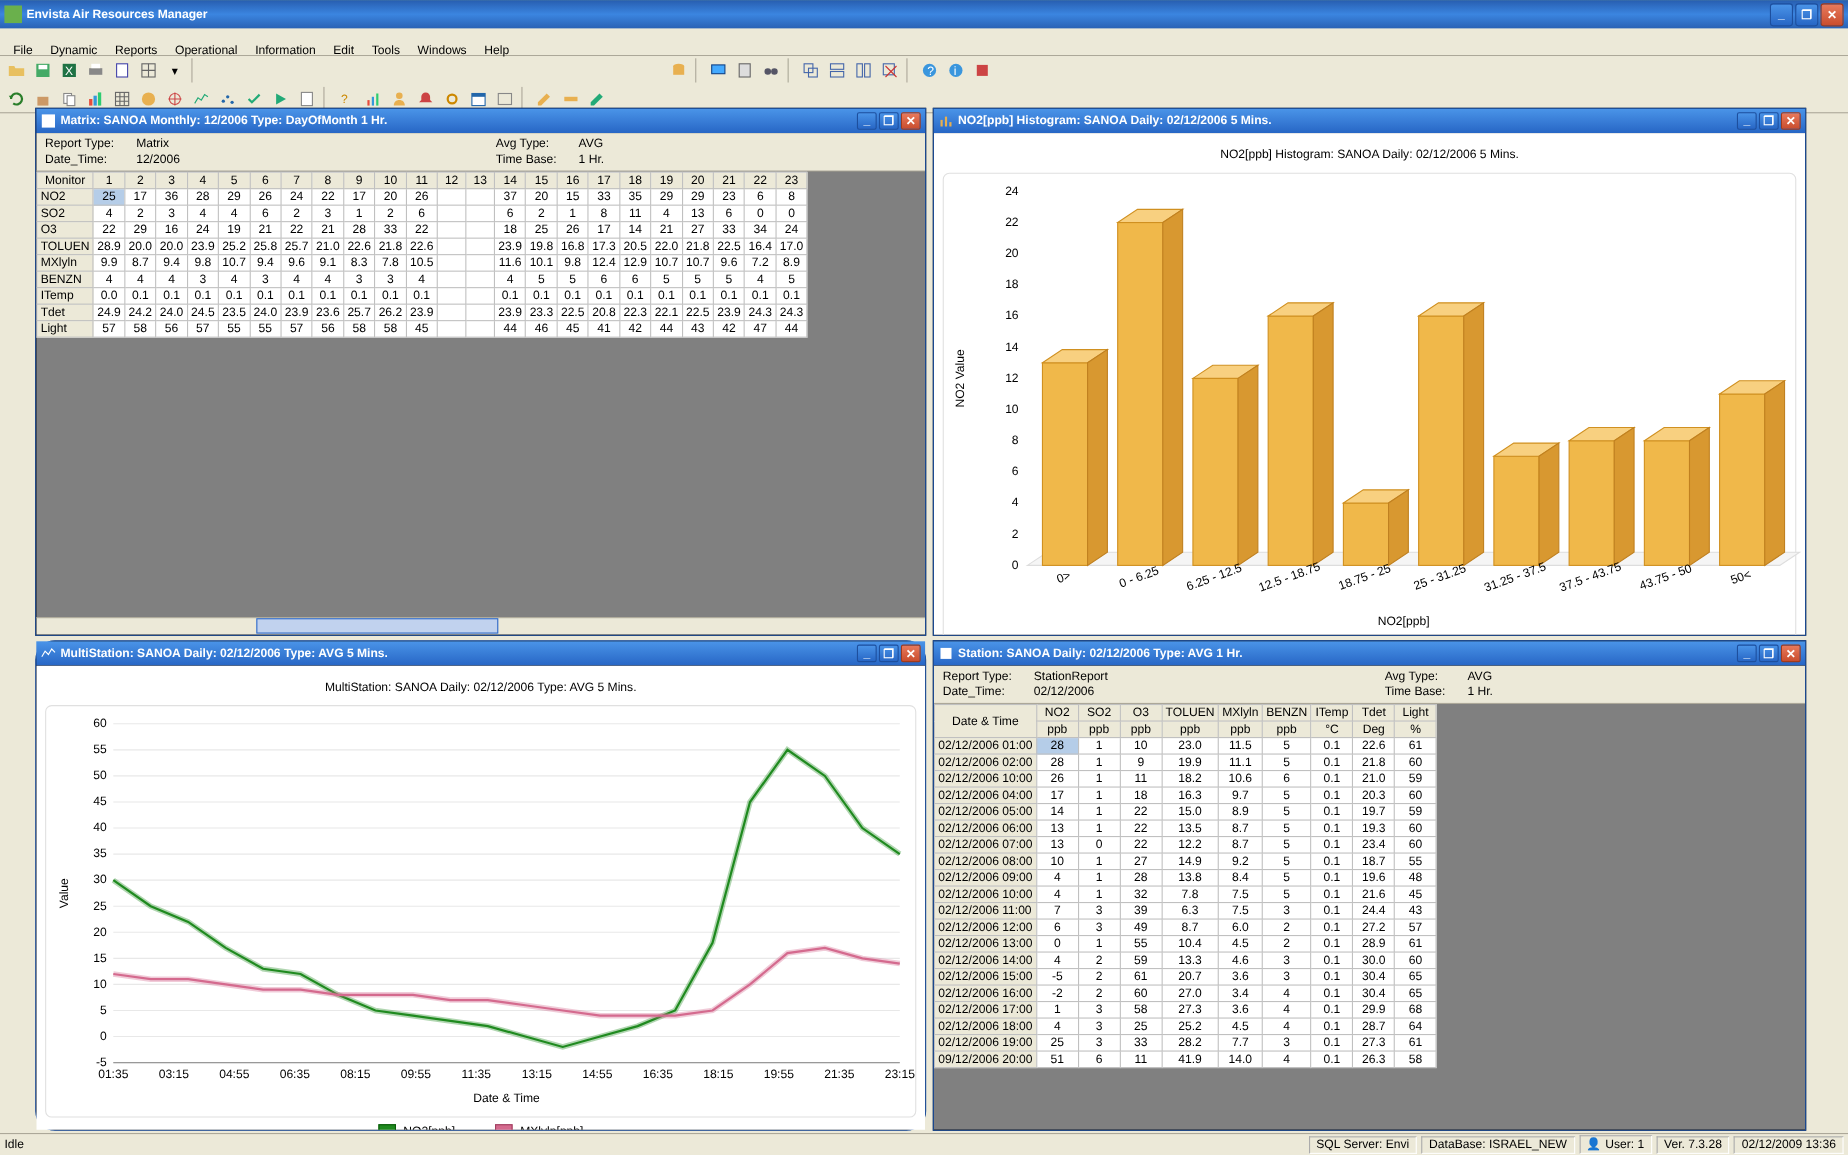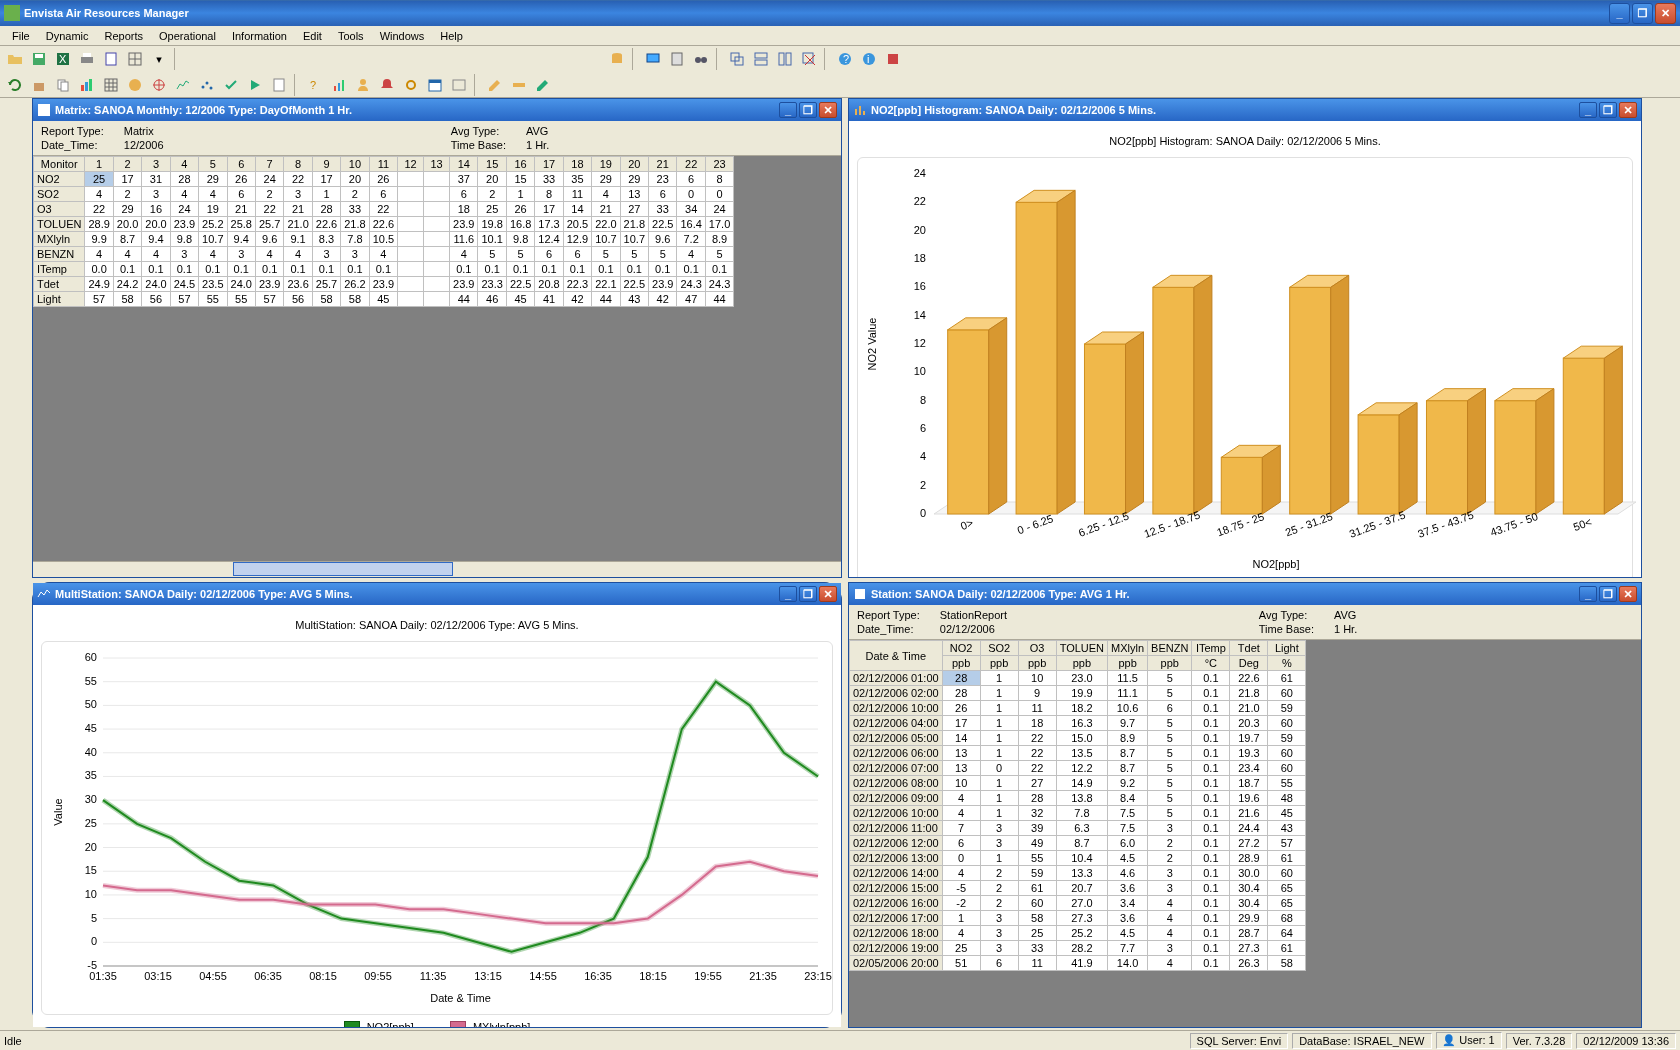--- a/index.html
+++ b/index.html
@@ -3,21 +3,21 @@
 <meta charset="utf-8">
 <style>
 * { margin:0; padding:0; box-sizing:border-box; font-family:Tahoma,Arial,sans-serif; font-size:11px; }
 body { background:#ece9d8; width:1680px; height:1050px; overflow:hidden; }
 .titlebar { background:linear-gradient(to bottom,#3b6ea5 0%,#2961b4 5%,#3b85e0 50%,#2961b4 100%); height:26px; display:flex; align-items:center; padding:12px 4px; color:#fff; }
 .titlebar .icon { width:16px; height:16px; background:#6ab04c; margin-right:4px; }
 .titlebar-title { flex:1; font-weight:bold; }
 .winbtns { display:flex; gap:2px; }
 .winbtn { width:21px; height:21px; background:linear-gradient(to bottom,#4a94e8,#2766c5); border:1px solid #1d4f9e; border-radius:3px; color:#fff; display:flex; align-items:center; justify-content:center; cursor:pointer; font-weight:bold; }
 .winbtn.close { background:linear-gradient(to bottom,#e87a5c,#c94d2e); border-color:#a03a1c; }
-.menubar { background:#ece9d8; height:20px; display:flex; padding:2px 4px; border-bottom:1px solid #aca899; }
+.menubar { background:#ece9d8; height:20px; display:flex; padding:12px 4px; border-bottom:1px solid #aca899; }
 .menubar span { padding:2px 8px; cursor:pointer; }
 .toolbar { background:#ece9d8; height:52px; padding:2px 4px; border-bottom:1px solid #aca899; display:flex; flex-wrap:wrap; gap:2px; align-content:flex-start; }
 .tbtn { width:22px; height:22px; border:1px solid transparent; display:flex; align-items:center; justify-content:center; cursor:pointer; }
 .tbtn svg { width:16px; height:16px; }
 .tsep { width:6px; height:22px; border-left:1px solid #aca899; margin:0 2px; }
 .workspace { position:absolute; top:98px; left:0; right:0; bottom:20px; }
 .panel { position:absolute; border:1px solid #1d4f9e; background:#000000; display:flex; flex-direction:column;margin-left:28px; }
 .panel-title { background:linear-gradient(to bottom,#4a94e8,#2766c5); height:22px; display:flex; align-items:center; color:#fff; padding:0 4px; font-weight:bold; }
 .panel-title .picon { width:14px; height:14px; margin-right:4px; }
 .panel-title .spacer { flex:1; }
@@ -356,21 +356,21 @@
                 <th style="min-width:26px">19</th>
                 <th style="min-width:26px">20</th>
                 <th style="min-width:26px">21</th>
                 <th style="min-width:26px">22</th>
                 <th style="min-width:26px">23</th>
               </tr>
               <tr>
                 <td class="rowhead">NO2</td>
                 <td class="sel">25</td>
                 <td>17</td>
-                <td>31</td>
+                <td>36</td>
                 <td>28</td>
                 <td>29</td>
                 <td>26</td>
                 <td>24</td>
                 <td>22</td>
                 <td>17</td>
                 <td>20</td>
                 <td>26</td>
                 <td></td>
                 <td></td>
@@ -1026,21 +1026,21 @@
                 <td style="min-width:38px">3</td>
                 <td style="min-width:38px">33</td>
                 <td style="min-width:38px">28.2</td>
                 <td style="min-width:38px">7.7</td>
                 <td style="min-width:38px">3</td>
                 <td style="min-width:38px">0.1</td>
                 <td style="min-width:38px">27.3</td>
                 <td style="min-width:38px">61</td>
               </tr>
               <tr>
-                <td class="rowhead">02/05/2006 20:00</td>
+                <td class="rowhead">09/12/2006 20:00</td>
                 <td style="min-width:38px">51</td>
                 <td style="min-width:38px">6</td>
                 <td style="min-width:38px">11</td>
                 <td style="min-width:38px">41.9</td>
                 <td style="min-width:38px">14.0</td>
                 <td style="min-width:38px">4</td>
                 <td style="min-width:38px">0.1</td>
                 <td style="min-width:38px">26.3</td>
                 <td style="min-width:38px">58</td>
               </tr>

